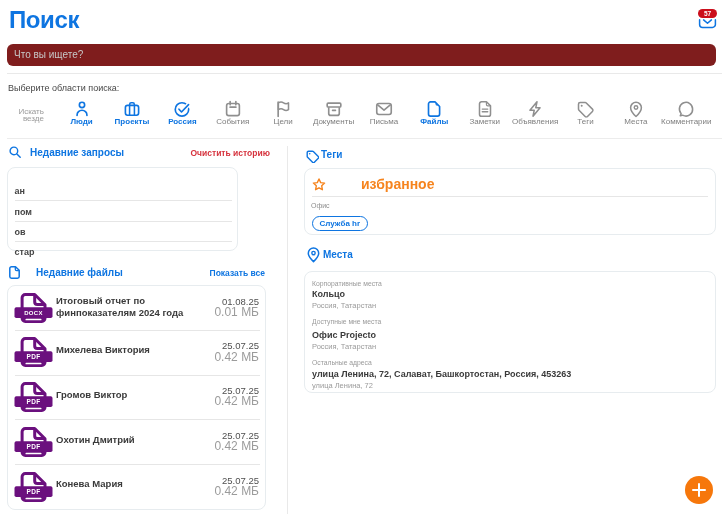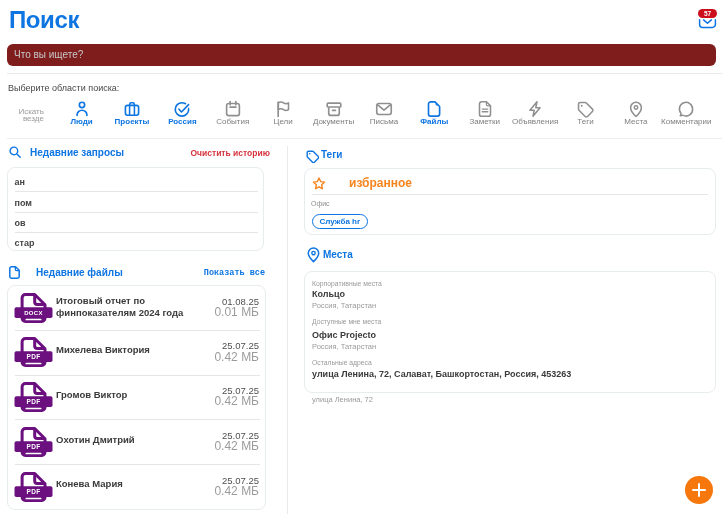--- a/index.html
+++ b/index.html
@@ -28,21 +28,21 @@
 .qrow:not(:last-child):after { content:""; position:absolute; left:7px; right:5px; bottom:0; height:1px; background:#e6e6e6; }
 .frow { height:44.8px; display:flex; align-items:center; padding:0 6px 3px 5.5px; position:relative; }
 .frow:not(:last-child):after { content:""; position:absolute; left:7px; right:5px; bottom:0; height:1px; background:#e6e6e6; }
 .frow .fname { flex:1; margin-left:3.5px; font-size:9.5px; font-weight:700; color:#3a3a3a; line-height:11.5px; position:relative; top:-2px; }
 .frow .fmeta { text-align:right; line-height:10.3px; }
 .frow .fdate { font-size:9.5px; color:#4f4f4f; }
 .frow .fsize { font-size:12px; color:#9b9b9b; }
 .clear { font-size:8.5px; color:#d6333e; font-weight:700; }
 .showall { font-size:8.5px; color:#0e75e1; font-weight:700; }
 .tagfav { display:flex; align-items:center; padding:7px 0 0 7px; }
-.tagfav .t { margin-left:8px; font-size:12px; font-weight:700; color:#f6841e;padding-left:15px; }
+.tagfav .t { margin-left:20px; font-size:14px; font-weight:700; color:#f6841e;padding-left:15px; }
 .tagsep { margin:4px 7px 0 7px; height:1px; background:#e6e6e6; }
 .ofis { margin:4.5px 0 0 6px; font-size:7px; color:#8e8e8e; }
 .chip { margin:7.5px 0 0 7px; display:inline-block; border:1.5px solid #0e75e1; border-radius:8.5px; font-size:8px; font-weight:700; color:#0e75e1; padding:2px 6.5px;text-align:center; }
 .plbl { font-size:6.8px; color:#9a9a9a; }
 .pname { font-size:9px; font-weight:700; color:#3a3a3a; }
 .psub { font-size:7.5px; color:#9a9a9a; }
 .fab { left:685px; top:476px; width:28px; height:28px; background:#f6770b; border-radius:50%; }
 .fab:before { content:""; position:absolute; left:7px; top:12.75px; width:14px; height:2.5px; background:#fff; border-radius:1px; }
 .fab:after { content:""; position:absolute; left:12.75px; top:7px; width:2.5px; height:14px; background:#fff; border-radius:1px; }
 .ficon { position:relative; width:39px; height:30px; flex:0 0 39px; margin-top:1.5px; }
@@ -185,35 +185,35 @@
 <div class="abs vdiv"></div>
 
 <div class="abs sech" style="left:9px; top:146px;">
   <svg width="12" height="12" viewBox="0 0 12 12">
       <circle cx="4.9" cy="4.9" r="3.8" fill="none" stroke="#0e75e1" stroke-width="1.4"></circle>
       <path d="M7.9 7.9 L11.2 11.2" stroke="#0e75e1" stroke-width="1.4" stroke-linecap="round"></path>
     </svg>
   <span class="t" style="margin-left:9px;">Недавние запросы</span>
 </div>
 <div class="abs clear" style="right:452px; top:148px;">Очистить историю</div>
-<div class="abs card" style="left:7px; top:167px; width:257px; height:84px; padding-top:4px;">
+<div class="abs card" style="left:7px; top:167px; width:231px; height:84px; padding-top:13px;">
   <div class="qrow">ан</div>
   <div class="qrow">пом</div>
   <div class="qrow">ов</div>
   <div class="qrow">стар</div>
 </div>
 
 <div class="abs sech" style="left:9px; top:266px;">
   <svg width="11" height="13" viewBox="0 0 11 13">
       <path d="M6.5 0.8 H2.5 a1.7 1.7 0 0 0 -1.7 1.7 v8 a1.7 1.7 0 0 0 1.7 1.7 h6 a1.7 1.7 0 0 0 1.7-1.7 V4.3 Z" fill="none" stroke="#0e75e1" stroke-width="1.5" stroke-linejoin="round"></path>
       <path d="M6.3 1 v2.2 a1.4 1.4 0 0 0 1.4 1.4 h2.2" fill="none" stroke="#0e75e1" stroke-width="1.3"></path>
     </svg>
   <span class="t">Недавние файлы</span>
 </div>
-<div class="abs showall" style="right:457px; top:268px;font-family:Liberation Mono, monospace;">Показать все</div>
+<div class="abs showall" style="right:457px; top:268px;">Показать все</div>
 <div class="abs card" style="left:7px; top:285px; width:259px; height:225px;">
   <div class="frow">
       <svg class="ficon" width="39" height="30" viewBox="0 0 39 30">
     <path d="M20.7 1.5 L31 11.8 V25.3 a3.2 3.2 0 0 1 -3.2 3.2 H11.3 a3.2 3.2 0 0 1 -3.2 -3.2 V4.7 a3.2 3.2 0 0 1 3.2 -3.2 Z" fill="#fff" stroke="#6b107e" stroke-width="3" stroke-linejoin="round"></path>
     <path d="M20.7 1.5 V8.9 a2.6 2.6 0 0 0 2.6 2.6 h7.8" fill="none" stroke="#6b107e" stroke-width="3" stroke-linejoin="round"></path>
     <path d="M8.1 24 h22.9 v1.3 a3.2 3.2 0 0 1 -3.2 3.2 H11.3 a3.2 3.2 0 0 1 -3.2 -3.2 Z" fill="#6b107e"></path>
     <rect x="0.5" y="14.3" width="38" height="10.7" rx="1.8" fill="#6b107e"></rect>
     <text x="19.5" y="22" text-anchor="middle" font-family="Liberation Sans,sans-serif" font-size="6" font-weight="bold" letter-spacing="0.3" fill="#fff">DOCX</text>
     <path d="M12.3 26.5 h14.4" stroke="#fff" stroke-width="1.7" stroke-linecap="round"></path>
   </svg>
@@ -313,16 +313,16 @@
 </div>
 <div class="abs card" style="left:304px; top:271px; width:412px; height:122px; padding:8px 0 0 7px;">
   <div class="plbl">Корпоративные места</div>
   <div class="pname" style="margin-top:2px;">Кольцо</div>
   <div class="psub" style="margin-top:1.5px;">Россия, Татарстан</div>
   <div class="plbl" style="margin-top:8px;">Доступные мне места</div>
   <div class="pname" style="margin-top:5px;">Офис Projecto</div>
   <div class="psub" style="margin-top:2px;">Россия, Татарстан</div>
   <div class="plbl" style="margin-top:8.5px;">Остальные адреса</div>
   <div class="pname" style="margin-top:3px;">улица Ленина, 72, Салават, Башкортостан, Россия, 453263</div>
-  <div class="psub" style="margin-top:16px;">улица Ленина, 72</div>
+  <div class="psub" style="margin-top:2px;">улица Ленина, 72</div>
 </div>
 
 <div class="abs fab"></div>
 
 </body></html>

